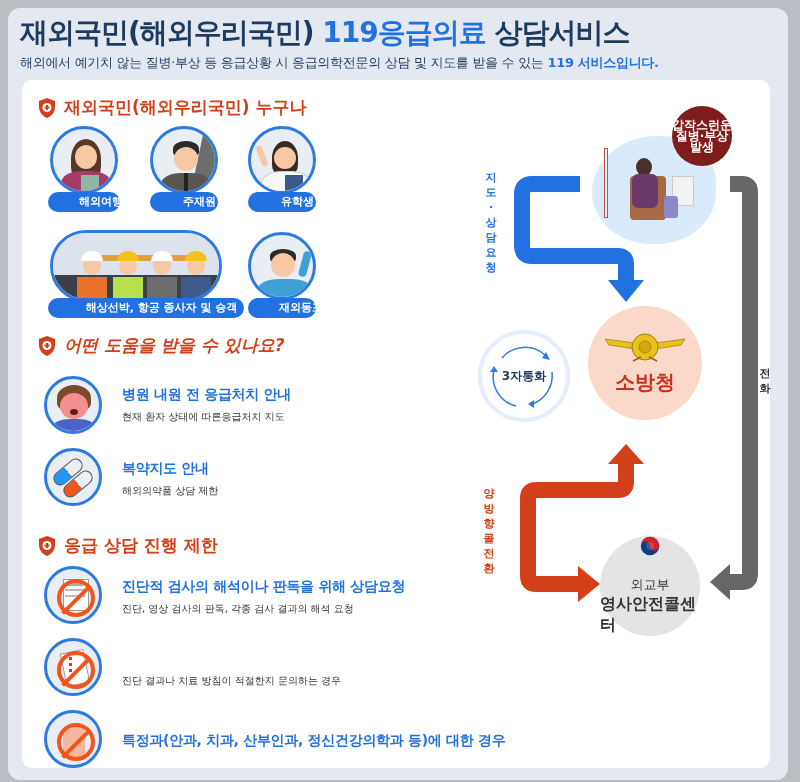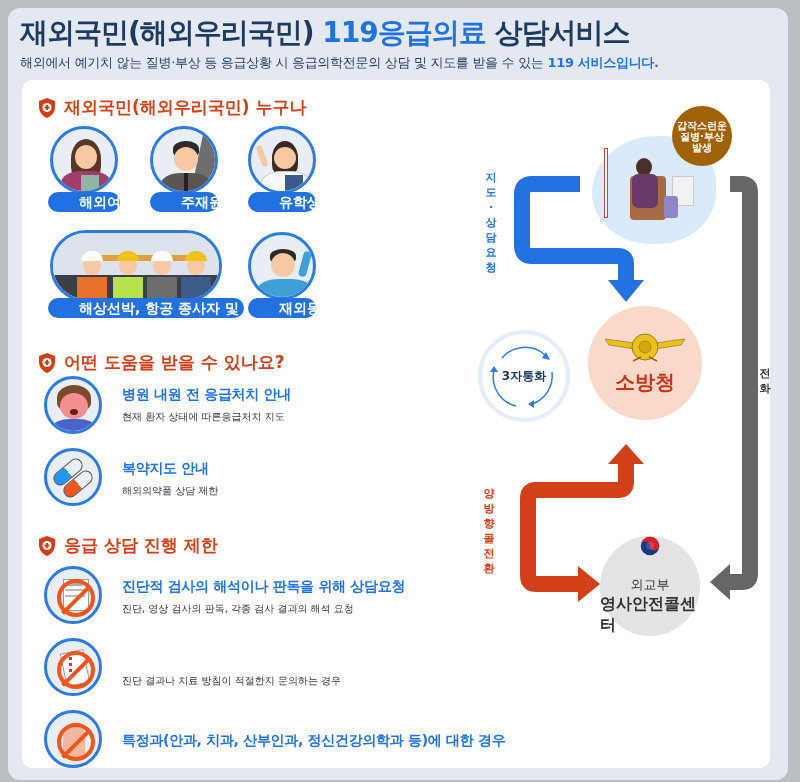--- a/index.html
+++ b/index.html
@@ -10,37 +10,37 @@
   .subtitle { position: absolute; left: 12px; top: 46px; font-size: 13px; color: #1d3a5f; white-space: nowrap; letter-spacing: -0.3px; }
   .subtitle .hl { color: #2172e0; font-weight: bold; }
   .card { position: absolute; left: 14px; top: 72px; width: 748px; height: 688px; background: #fff; border-radius: 10px; }
 
   .sec-head { position: absolute; display: flex; align-items: center; gap: 8px; font-size: 17px; font-weight: bold; color: #d2401a; white-space: nowrap; }
   .shield { width: 18px; height: 20px; position: relative; }
   .shield svg { width: 18px; height: 20px; display: block; }
 
   .avatar { position: absolute; border: 3px solid #2d7be0; background: #e9edf4; border-radius: 50%; overflow: hidden; }
   .avatar.wide { border-radius: 60px; }
-  .av-label { position: absolute; background: #2172e0; color: #fff; font-size: 14px; font-weight: bold; height: 20px; line-height: 20px; text-align: center; border-radius: 10px; white-space: nowrap; padding-left: 31px; }
+  .av-label { position: absolute; background: #2172e0; color: #fff; font-size: 11px; font-weight: bold; height: 20px; line-height: 20px; text-align: center; border-radius: 10px; white-space: nowrap; padding-left: 31px; }
 
   .fig-head { position: absolute; border-radius: 50%; background: #f6c8a4; }
   .fig-hair { position: absolute; background: #3b2a22; border-radius: 50% 50% 30% 30%; }
   .fig-body { position: absolute; border-radius: 40% 40% 0 0; }
 
   .item-icon { position: absolute; width: 58px; height: 58px; border-radius: 50%; border: 3px solid #2d7be0; background: #e9edf4; overflow: hidden; }
   .item-title { position: absolute; font-size: 14px; font-weight: bold; color: #2172e0; white-space: nowrap; letter-spacing: -0.3px; }
   .item-desc { position: absolute; font-size: 10px; color: #333; white-space: nowrap; }
 
   .ban { position: absolute; left: 10px; top: 10px; width: 38px; height: 38px; border-radius: 50%; border: 4px solid #f0551e; }
   .ban::after { content: ""; position: absolute; left: 50%; top: -2px; width: 4px; height: 38px; background: #f0551e; transform: translateX(-50%) rotate(45deg); }
 
   .vtext { position: absolute; font-size: 11px; font-weight: bold; width: 14px; text-align: center; line-height: 15px; word-break: break-all; }
 
   .circle { position: absolute; border-radius: 50%; display: flex; flex-direction: column; align-items: center; justify-content: center; }
-  .bubble { position: absolute; width: 60px; height: 60px; border-radius: 50%; background: #a16207; color: #fff; font-size: 10px; font-weight: bold; text-align: center; display: flex; align-items: center; justify-content: center; line-height: 11px; }
+  .bubble { position: absolute; width: 60px; height: 60px; border-radius: 50%; background: #7f1d1d; color: #fff; font-size: 12px; font-weight: bold; text-align: center; display: flex; align-items: center; justify-content: center; line-height: 11px; }
 </style>
 </head>
 <body>
 
 <div class="frame">
   <div class="title"><span>재외국민(해외우리국민) </span><span class="hl">119응급의료</span><span> 상담서비스</span></div>
   <div class="subtitle"><span>해외에서 예기치 않는 질병·부상 등 응급상황 시 응급의학전문의 상담 및 지도를 받을 수 있는 </span><span class="hl">119 서비스입니다.</span></div>
 
   <div class="card">
 
@@ -102,21 +102,21 @@
     <div class="av-label" style="left:26px; top:218px; width:196px;">해상선박, 항공 종사자 및 승객</div>
 
     <div class="avatar" style="left:226px; top:152px; width:68px; height:68px;">
       <div class="fig-hair" style="left:19px; top:14px; width:26px; height:14px; background:#2b2b2b;"></div>
       <div class="fig-head" style="left:20px; top:18px; width:24px; height:24px;"></div>
       <div class="fig-body" style="left:6px; top:44px; width:56px; height:28px; background:#3fa0d6;"></div>
       <div style="position:absolute; left:50px; top:16px; width:8px; height:26px; background:#3fa0d6; border-radius:4px; transform:rotate(15deg);"></div>
     </div>
     <div class="av-label" style="left:226px; top:218px; width:68px;">재외동포</div>
 
-    <div class="sec-head" style="left:16px; top:271px;">
+    <div class="sec-head" style="left:16px; top:254px;font-style:italic;">
       <span class="shield">
           <svg viewBox="0 0 18 20">
             <path d="M9 0 L17 3 V9 C17 14 13.5 18 9 20 C4.5 18 1 14 1 9 V3 Z" fill="#d2401a"></path>
             <circle cx="9" cy="9.5" r="4.5" fill="#fff"></circle>
             <rect x="8" y="7" width="2" height="5" fill="#d2401a"></rect>
             <rect x="6.5" y="8.5" width="5" height="2" fill="#d2401a"></rect>
           </svg>
         </span>
       <span>어떤 도움을 받을 수 있나요?</span>
     </div>

